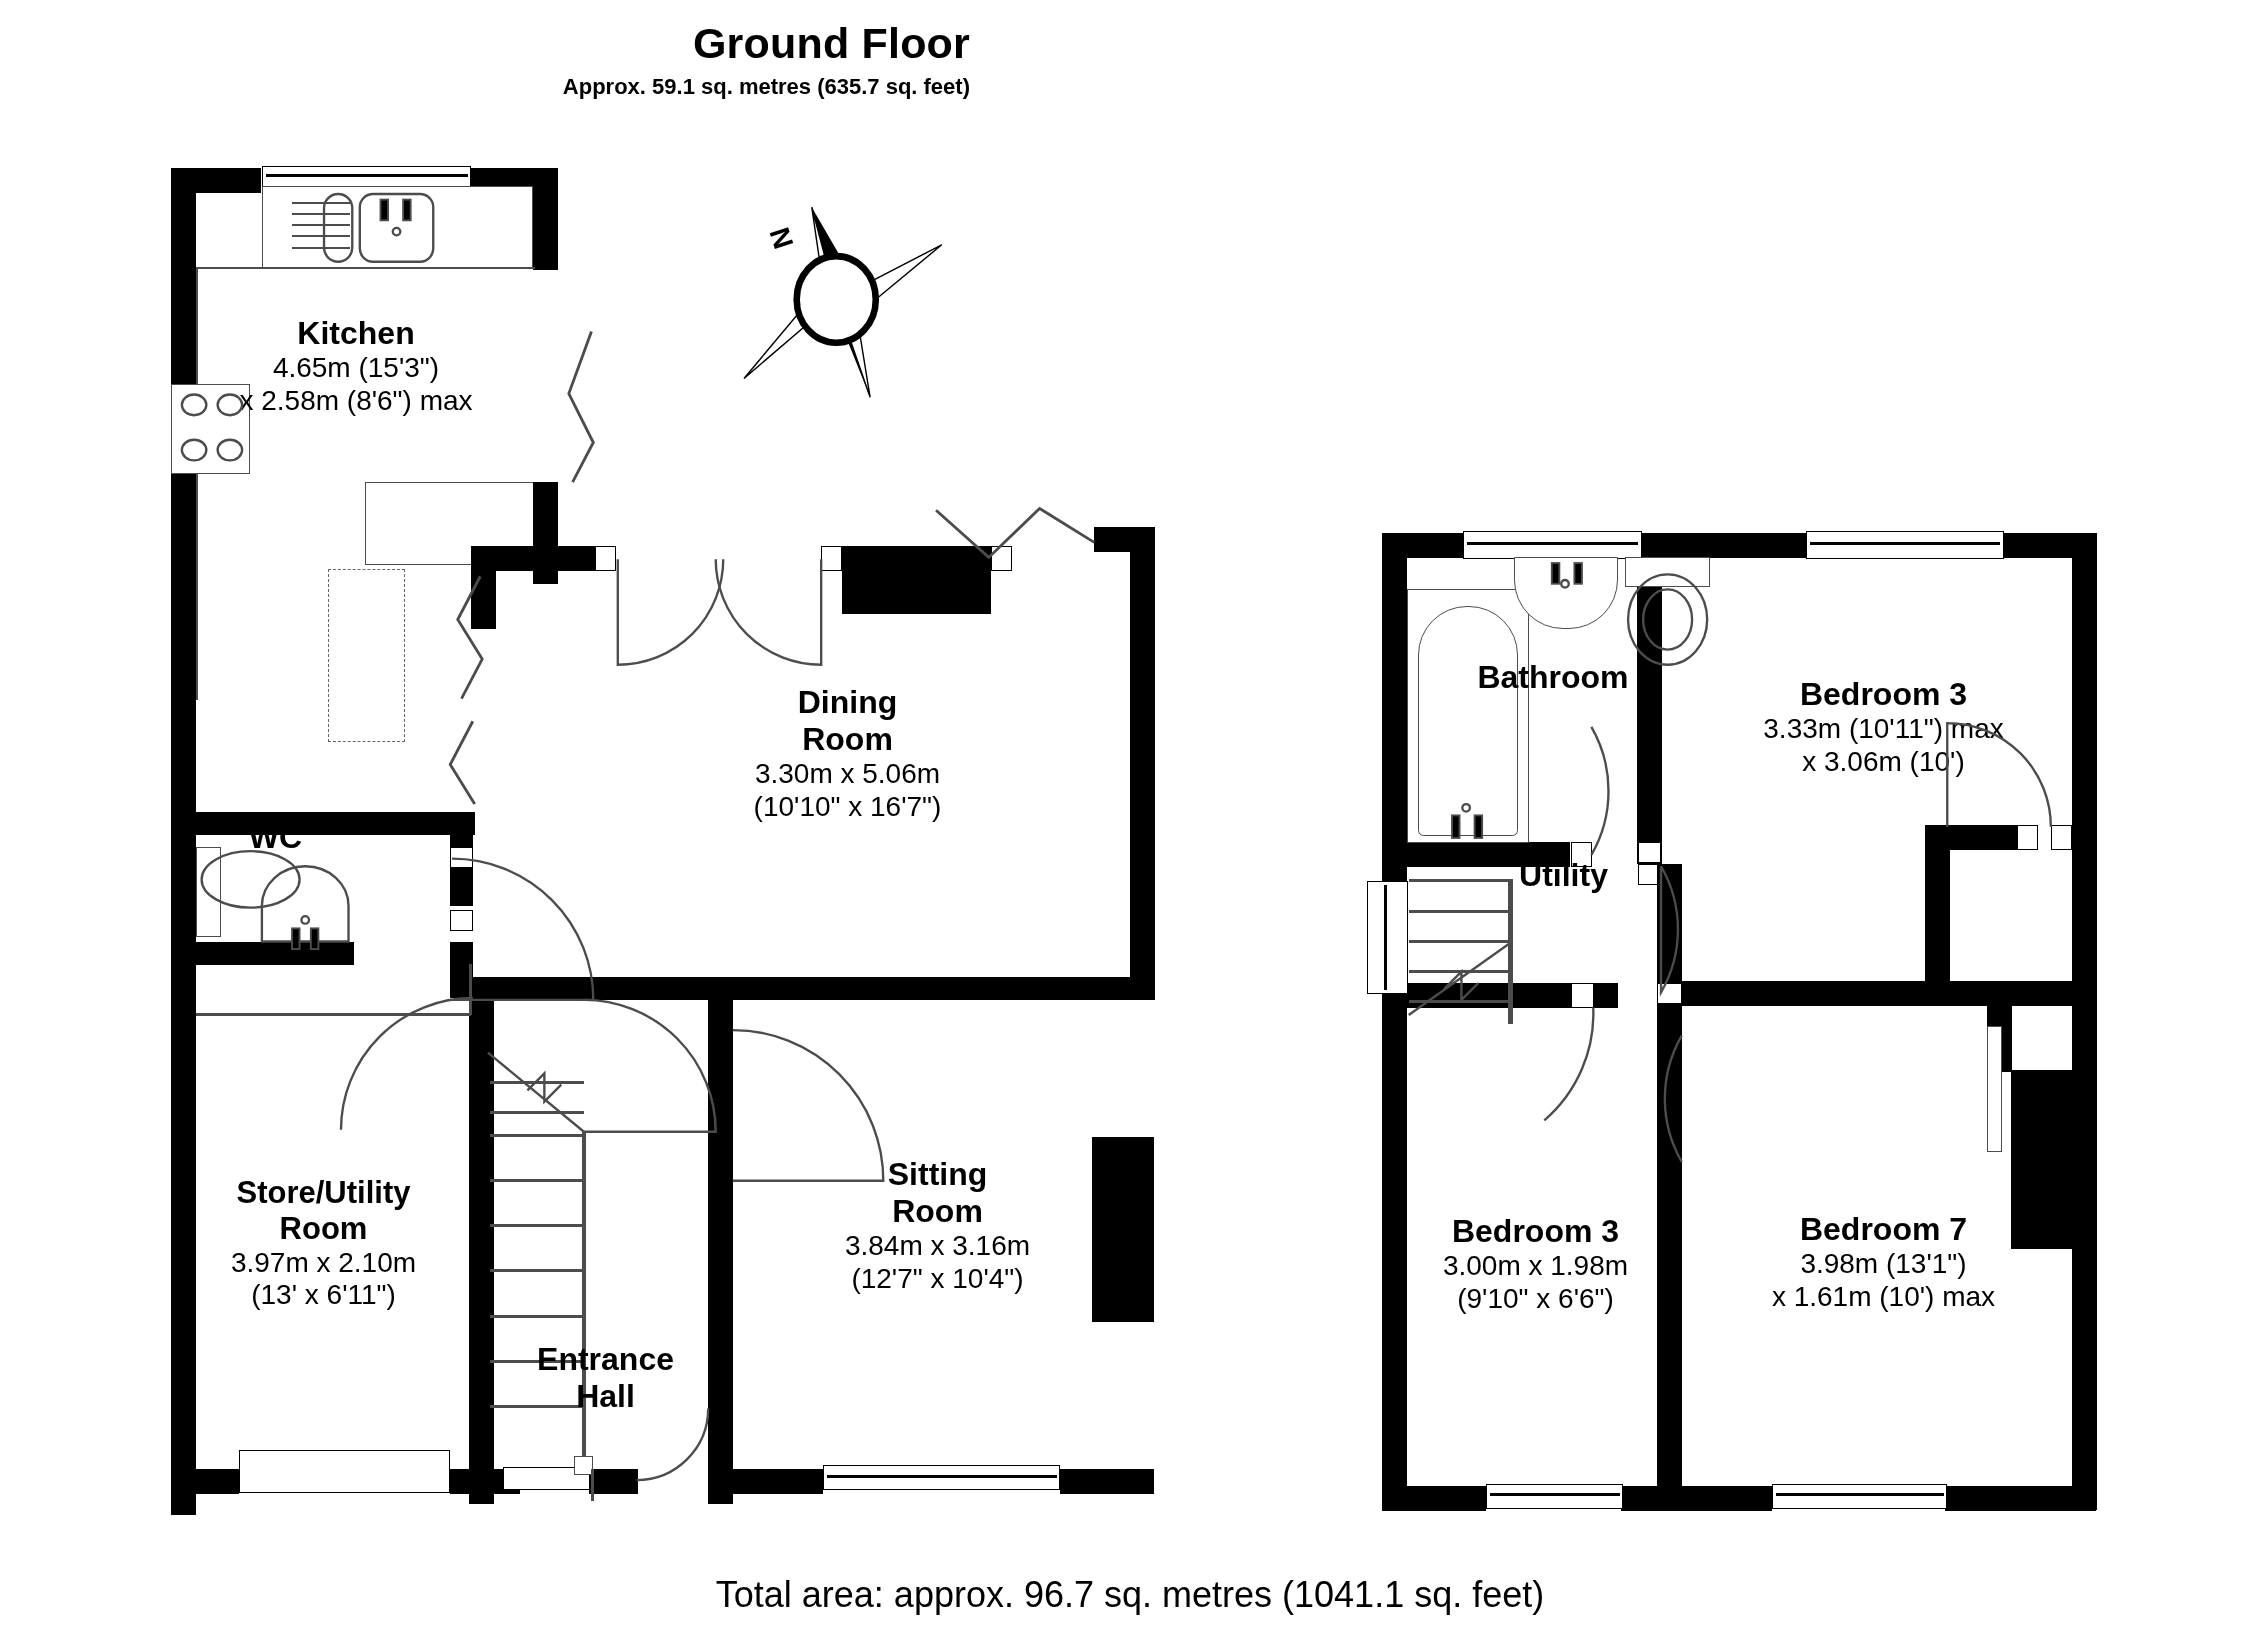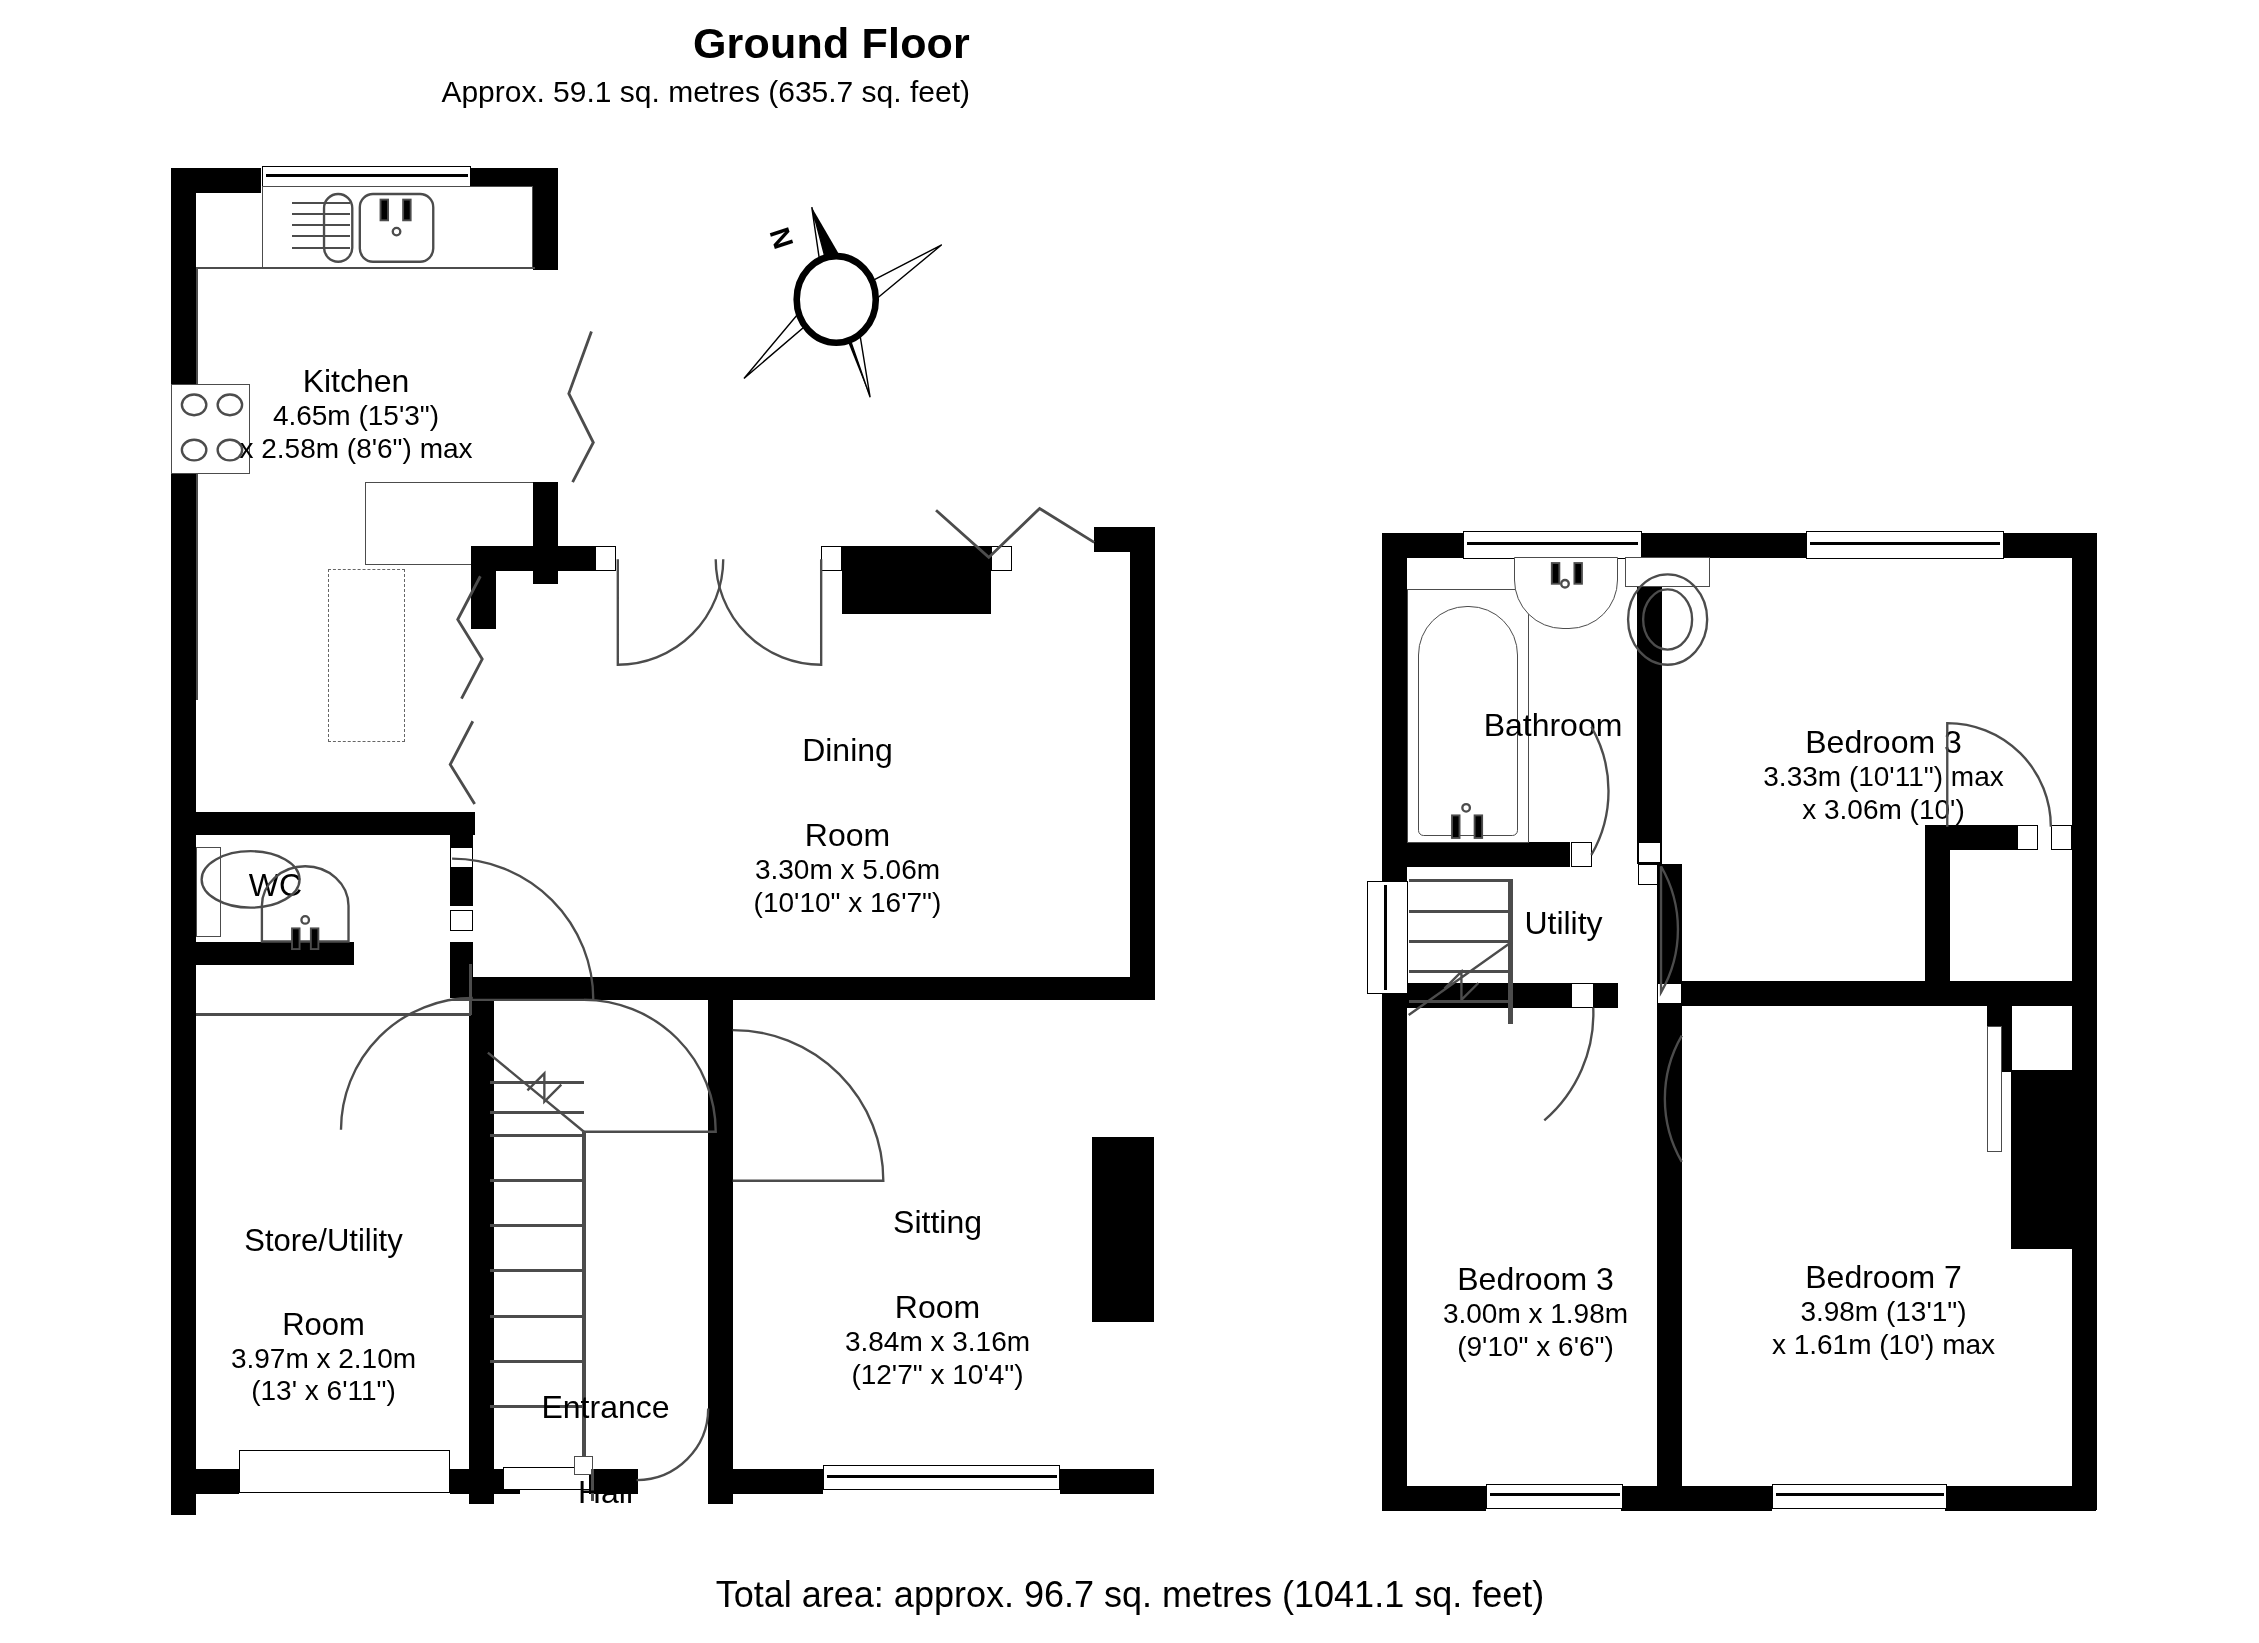--- a/index.html
+++ b/index.html
@@ -1,24 +1,24 @@
 <!DOCTYPE html>
 <html style="font-size:15px"><head>
 <meta charset="utf-8">
 <style>
   html,body{margin:0;padding:0;background:#ffffff;}
   body{width:2260px;height:1643px;position:relative;overflow:hidden;
        font-family:"Liberation Sans","DejaVu Sans",sans-serif;color:#000;}
   .stage{position:absolute;inset:0;}
   .hdr{position:absolute;text-align:center;}
   .hdr .t1{font-size:43px;font-weight:bold;letter-spacing:0.2px;line-height:1.05;}
-  .hdr .t2{font-size:30px;font-weight:normal;margin-top:8.5px;line-height:1.1;}
+  .hdr .t2{font-size:22px;font-weight:bold;margin-top:8.5px;line-height:1.1;}
   .footer{position:absolute;left:0;width:2260px;text-align:center;font-size:36px;}
   .lbl{position:absolute;text-align:center;line-height:1.16;white-space:nowrap;}
-  .lbl .nm{font-size:32px;font-weight:normal;margin-top:48px;}
+  .lbl .nm{font-size:32px;font-weight:bold;}
   .lbl .nm.sm{font-size:31px;}
   .lbl .dim{font-size:28px;font-weight:normal;}
   .wall{position:absolute;background:#000;}
   .thin{position:absolute;border:1.9px solid #4c4c4c;background:#fff;box-sizing:border-box;}
   .thinl{position:absolute;background:#4c4c4c;}
   .win{position:absolute;background:#fff;border:1.9px solid #000;box-sizing:border-box;}
   .winbar{position:absolute;background:#000;}
   .dgap{position:absolute;background:#fff;border:1.9px solid #000;box-sizing:border-box;}
   .blk{position:absolute;background:#000;}
   svg.ov{position:absolute;left:0;top:0;width:2260px;height:1643px;overflow:visible;

